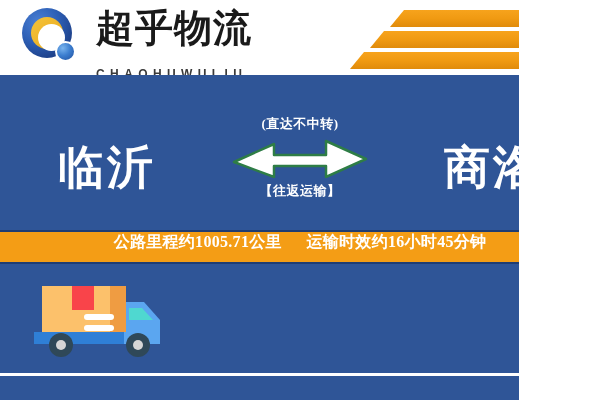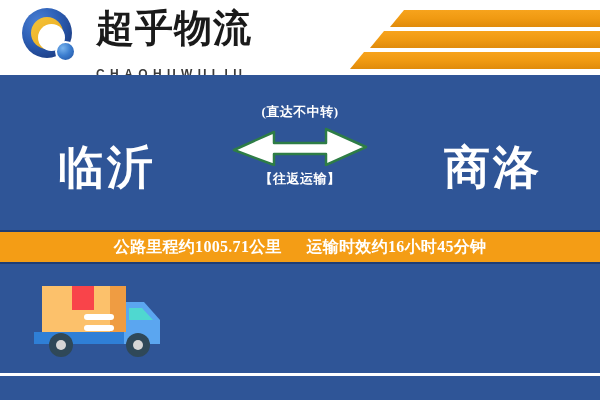--- a/index.html
+++ b/index.html
@@ -5,21 +5,21 @@
   html, body {
     margin: 0;
     padding: 0;
     background: #ffffff;
   }
   body {
     font-family: "Liberation Serif", "DejaVu Serif", serif;
   }
   #banner {
     position: relative;
-    width: 600px;
+    width: 519px;
     height: 400px;
     overflow: hidden;
     background: #fde047;
   }
 
   
   .header {
     position: absolute;
     left: 0; top: 0;
     width: 600px; height: 75px;
@@ -128,39 +128,39 @@
   }
   .mid-top, .mid-bot {
     font-family: "Liberation Serif", "DejaVu Serif", serif;
     font-size: 13px;
     font-weight: bold;
     color: #ffffff;
     white-space: nowrap;
     line-height: 18px;
     letter-spacing: 0.5px;
   }
-  .mid-top { margin-bottom: 3px; }
+  .mid-top { margin-bottom: 3px; margin-top: 12px; }
   .mid-bot { margin-top: 4px; }
   .arrow-box {
     position: relative;
     width: 136px; height: 42px;
   }
   .arrow-box svg { display: block; }
 
   
   .infobar {
     position: absolute;
     left: 0; top: 230px;
     width: 600px; height: 34px;
     background: #f49d15;
     border-top: 2px solid #1f3d73;
     border-bottom: 2px solid #1f3d73;
     box-sizing: border-box;
     display: flex;
-    align-items: center;
+    align-items: flex-start;
     justify-content: center;
   }
   .infobar-text {
     font-family: "Liberation Serif", "DejaVu Serif", serif;
     font-size: 16px;
     font-weight: bold;
     color: #ffffff;
     white-space: nowrap;
     letter-spacing: 0.3px;
   }

